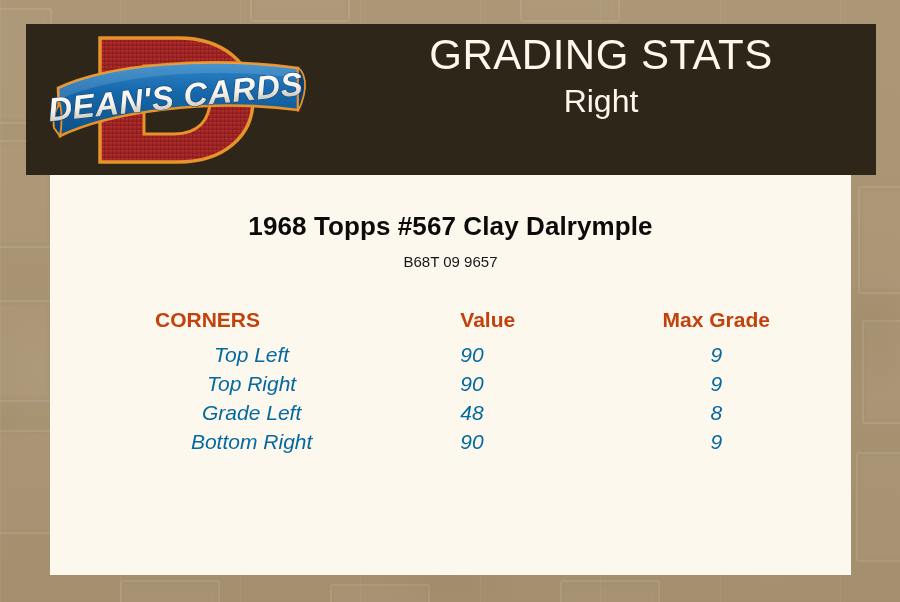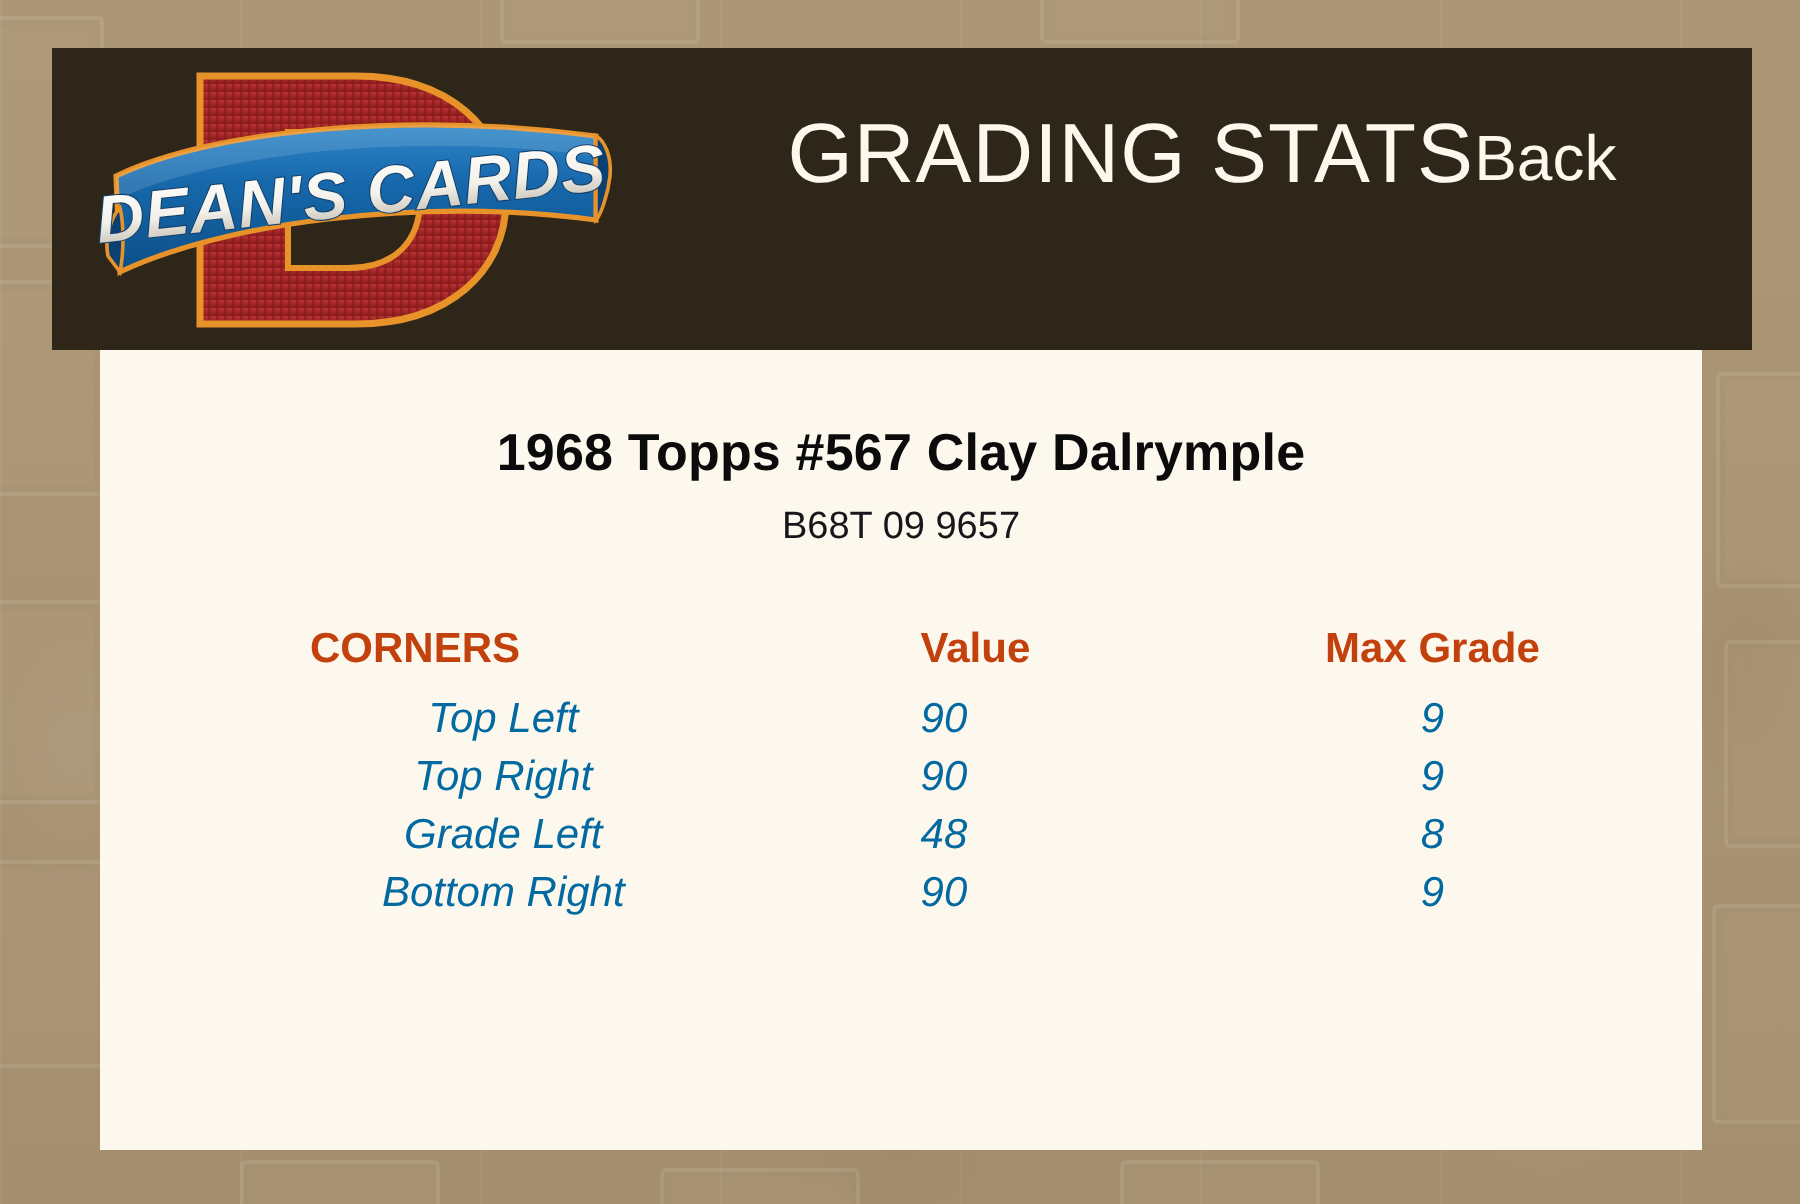--- a/index.html
+++ b/index.html
@@ -70,21 +70,21 @@
   #logo svg { display: block; }
 
   
   #header-titles {
     position: absolute;
     left: 300px;
     top: 0;
     width: 550px;
     height: 106px;
     display: flex;
-    flex-direction: row;
+    flex-direction: column;
     align-items: center;
     justify-content: center;
   }
   #header-title {
     color: #fdf8ee;
     font-size: 42px;
     font-weight: 400;
     letter-spacing: 0.5px;
     line-height: 1.05;
     white-space: nowrap;
@@ -113,21 +113,21 @@
     text-align: center;
     font-size: 26px;
     font-weight: bold;
     color: #0b0b0b;
     letter-spacing: 0.1px;
   }
   #card-serial {
     margin: 0;
     padding-top: 11px;
     text-align: center;
-    font-size: 19px;
+    font-size: 15px;
     font-weight: 400;
     color: #17171b;
   }
 
   
   #stats-table {
     margin: 38px 0 0 0;
     border-collapse: collapse;
     width: 694px;
     margin-left: 53px;
@@ -217,21 +217,21 @@
           <path d="M12 110 C14 100 14 86 12 78 C8 82 4 92 6 102 Z" fill="#0b4172" stroke="#e8922a" stroke-width="1.8"></path>
           <path d="M250 42 C254 44 258 52 257 62 C256 72 252 82 250 84 Z" fill="#0b4172" stroke="#e8922a" stroke-width="1.8"></path>
 
           <text x="128" y="82" transform="rotate(-6 128 76)" text-anchor="middle" font-family="'Liberation Sans', sans-serif" font-size="33" font-weight="bold" font-style="italic" letter-spacing="0.5" fill="url(#txtGrad)" stroke="#16406b" stroke-width="1.1" paint-order="stroke">DEAN'S CARDS</text>
         </g>
       </svg>
     </div>
 
     <div id="header-titles">
       <div id="header-title">GRADING STATS</div>
-      <div id="header-subtitle">Back</div>
+      <div id="header-subtitle">Right</div>
     </div>
   </div>
 
   <div id="panel">
 
     <div id="card-title">1968 Topps #567 Clay Dalrymple</div>
 
     <div id="card-serial">B68T 09 9657</div>
 
     <table id="stats-table">

